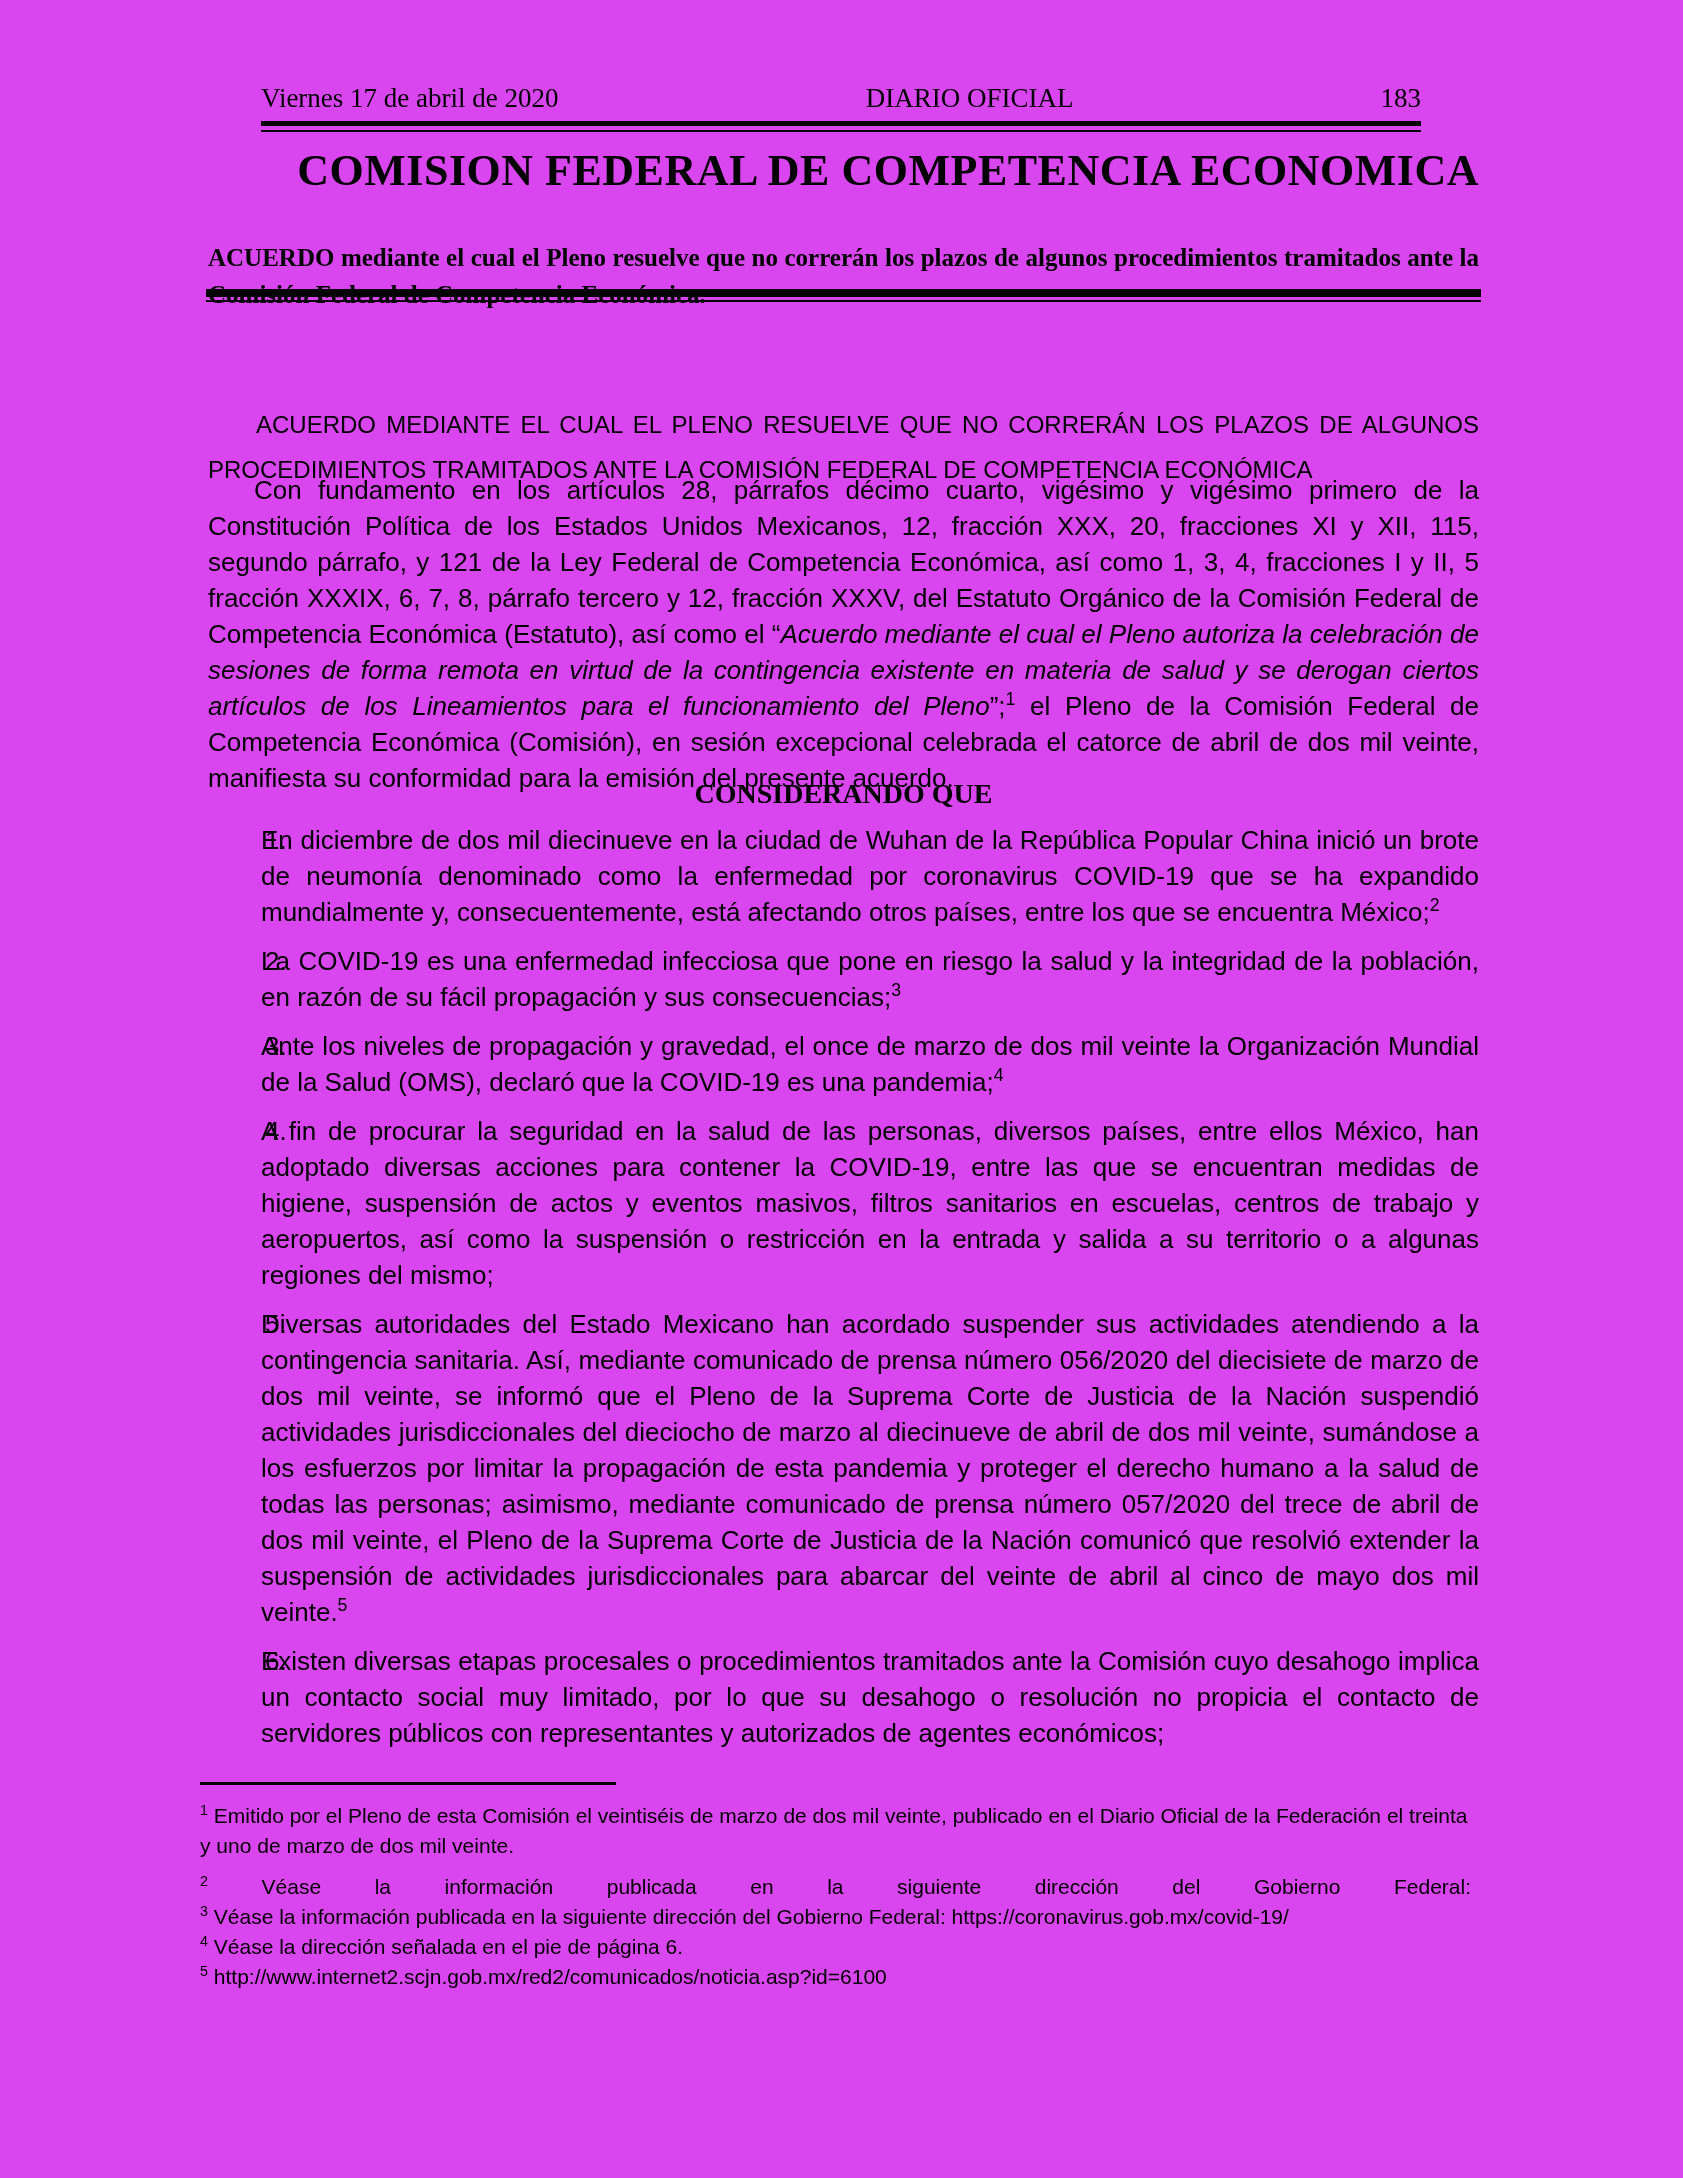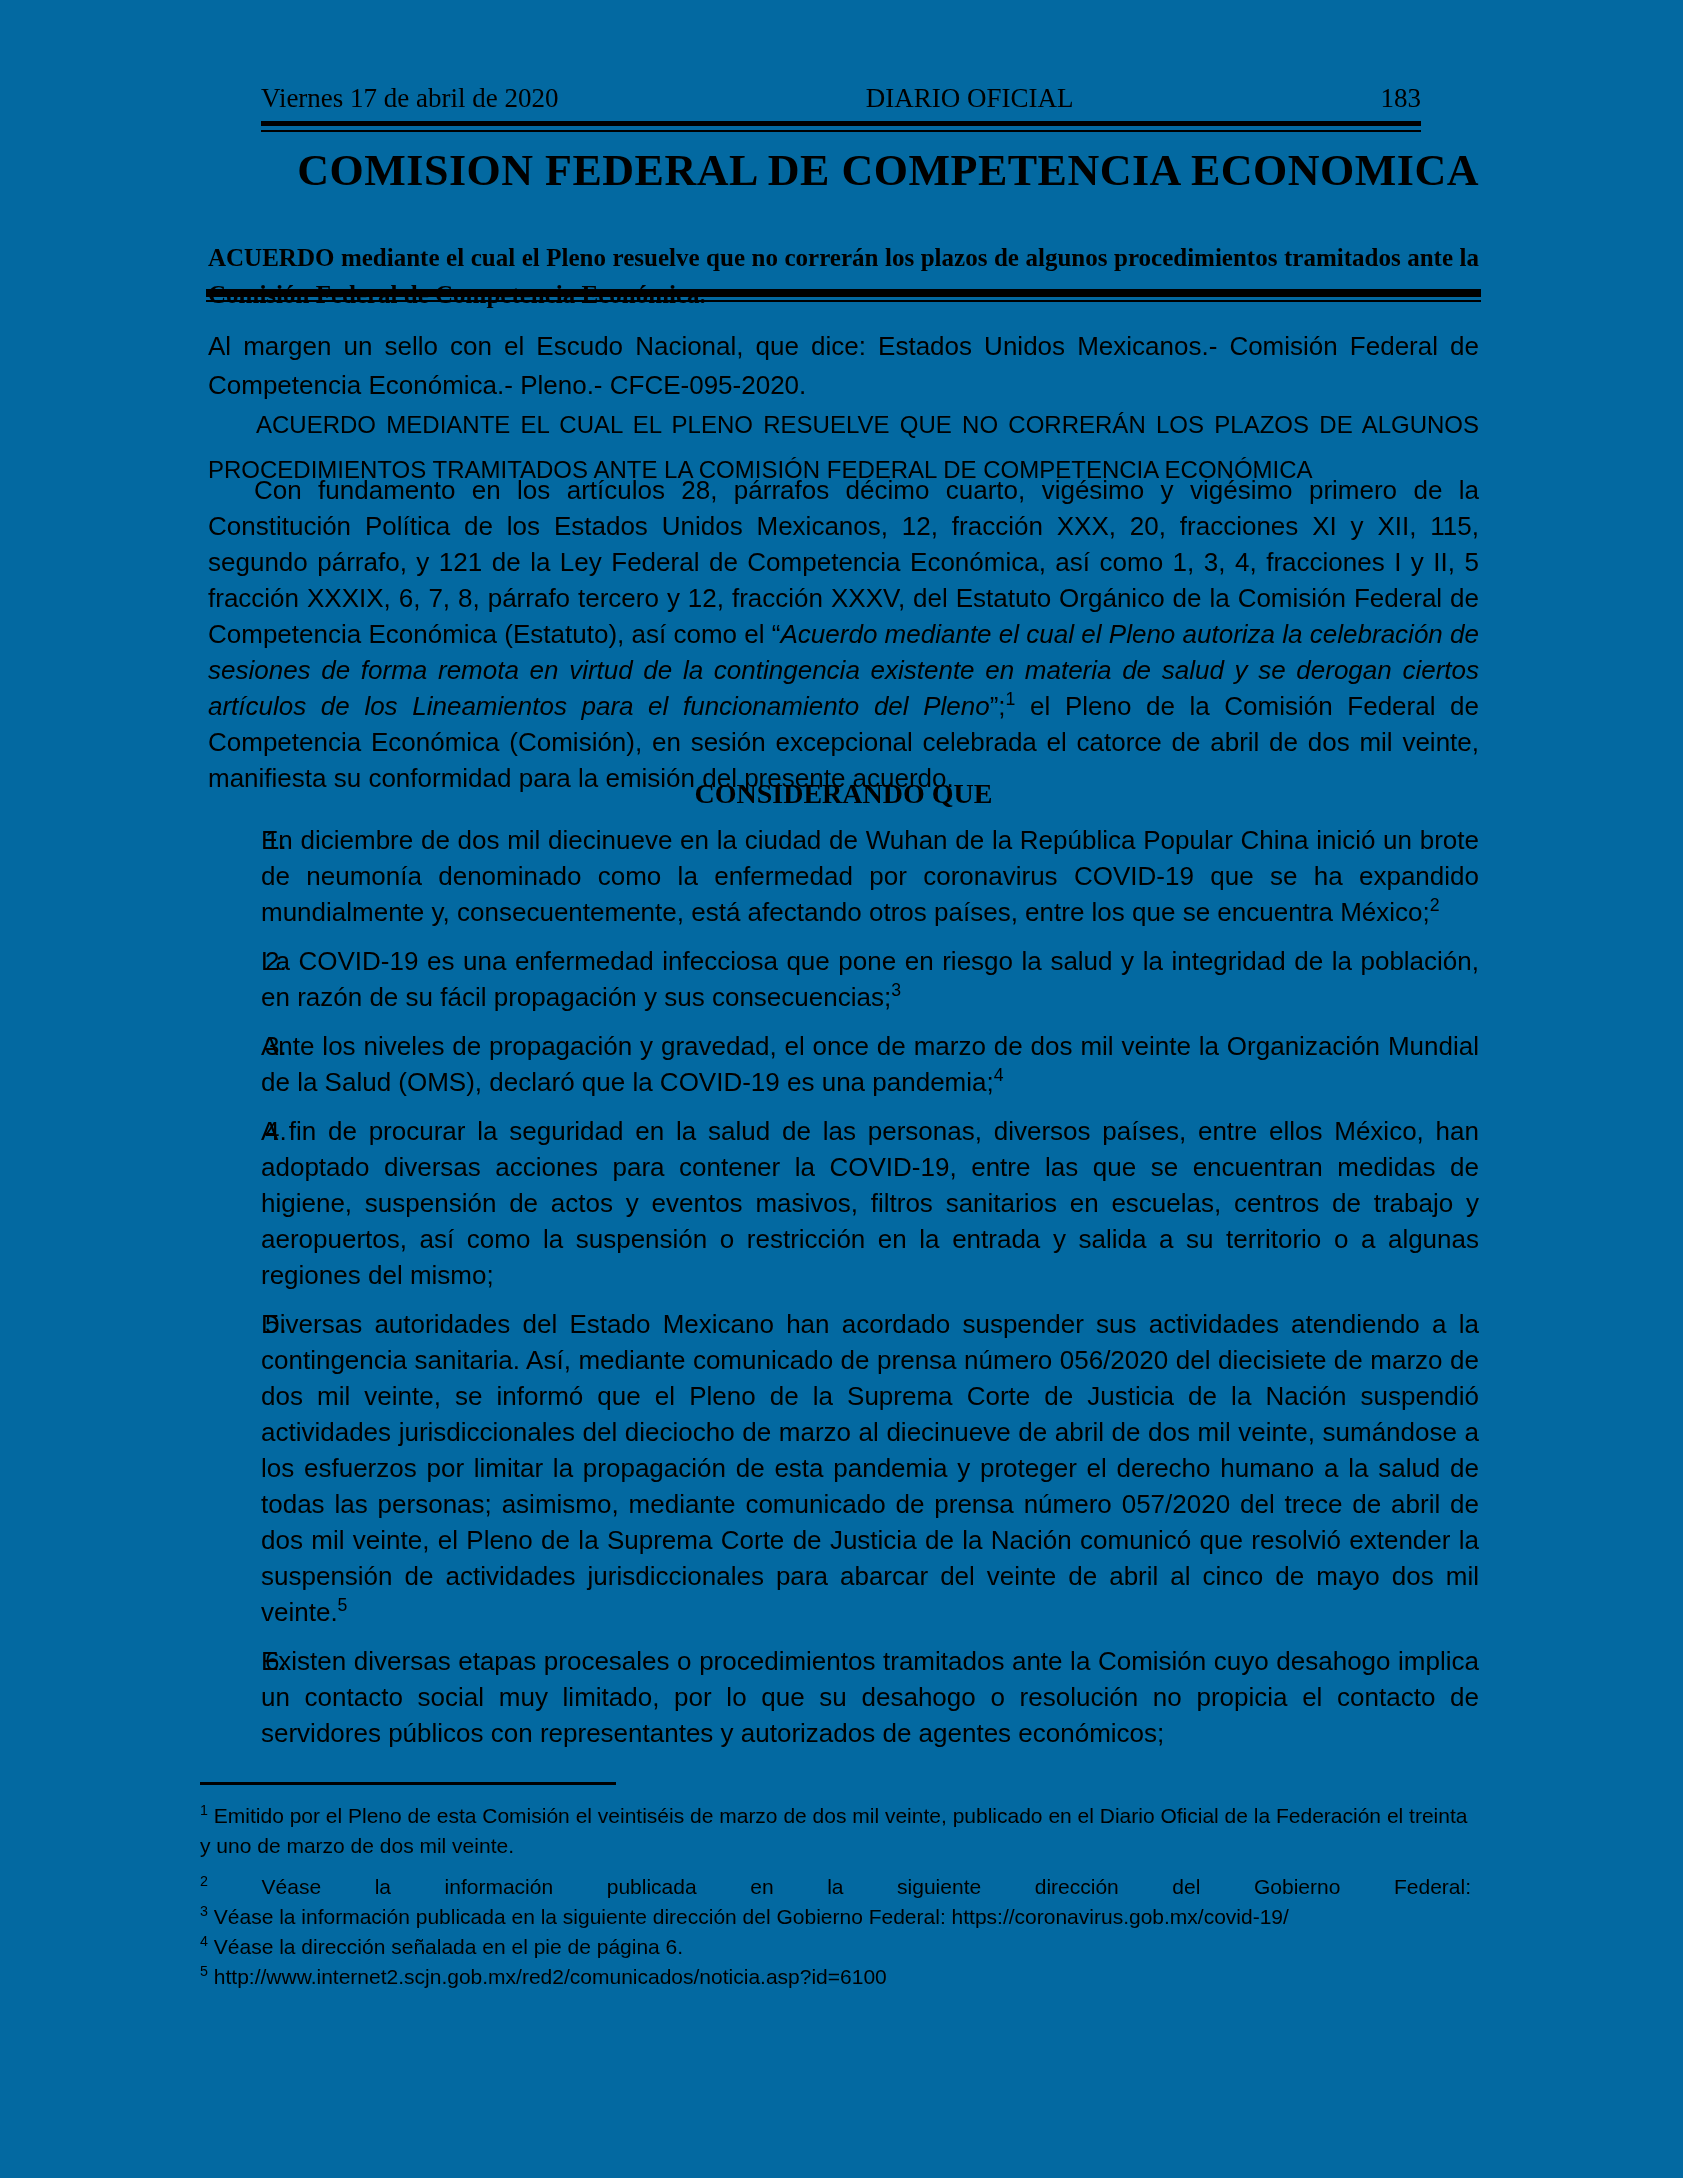--- a/index.html
+++ b/index.html
@@ -1,20 +1,20 @@
 <!DOCTYPE html>
 <html lang="es"><head>
 <meta charset="utf-8">
 <style>
   html,body { margin:0; padding:0; background:#888; }
   .page {
     position:relative;
     width:1683px; height:2178px;
     margin:0 auto;
-    background:#0369a1;
+    background:#d946ef;
     color:#000000;
     font-family:"Liberation Sans", sans-serif;
     overflow:hidden;
   }
   
   .header-zone { position:absolute; left:261px; top:83px; width:1160px; }
   .header-row {
     display:flex; justify-content:space-between; align-items:baseline;
     font-family:"Liberation Serif", serif; font-size:27px;
   }
@@ -91,21 +91,20 @@
       <span>183</span>
     </div>
     <div class="header-rule"></div>
   </div>
 
   <div class="doc-title">COMISION FEDERAL DE COMPETENCIA ECONOMICA</div>
 
   <p class="subject">ACUERDO mediante el cual el Pleno resuelve que no correrán los plazos de algunos procedimientos tramitados ante la Comisión Federal de Competencia Económica.</p>
   <div class="subject-rule"></div>
 
-  <p class="seal">Al margen un sello con el Escudo Nacional, que dice: Estados Unidos Mexicanos.- Comisión Federal de Competencia Económica.- Pleno.- CFCE-095-2020.</p>
 
   <p class="decree-heading">ACUERDO MEDIANTE EL CUAL EL PLENO RESUELVE QUE NO CORRERÁN LOS PLAZOS DE ALGUNOS PROCEDIMIENTOS TRAMITADOS ANTE LA COMISIÓN FEDERAL DE COMPETENCIA ECONÓMICA</p>
 
   <p class="foundation"><span>Con fundamento en los artículos 28, párrafos décimo cuarto, vigésimo y vigésimo primero de la Constitución Política de los Estados Unidos Mexicanos, 12, fracción XXX, 20, fracciones XI y XII, 115, segundo párrafo, y 121 de la Ley Federal de Competencia Económica, así como 1, 3, 4, fracciones I y II, 5 fracción XXXIX, 6, 7, 8, párrafo tercero y 12, fracción XXXV, del Estatuto Orgánico de la Comisión Federal de Competencia Económica (Estatuto), así como el “</span><span class="italic">Acuerdo mediante el cual el Pleno autoriza la celebración de sesiones de forma remota en virtud de la contingencia existente en materia de salud y se derogan ciertos artículos de los Lineamientos para el funcionamiento del Pleno</span><span>”;</span><sup class="ref">1</sup><span> el Pleno de la Comisión Federal de Competencia Económica (Comisión), en sesión excepcional celebrada el catorce de abril de dos mil veinte, manifiesta su conformidad para la emisión del presente acuerdo.</span></p>
 
   <div class="considerando">CONSIDERANDO QUE</div>
 
   <div class="items">
 
     <div class="item">

